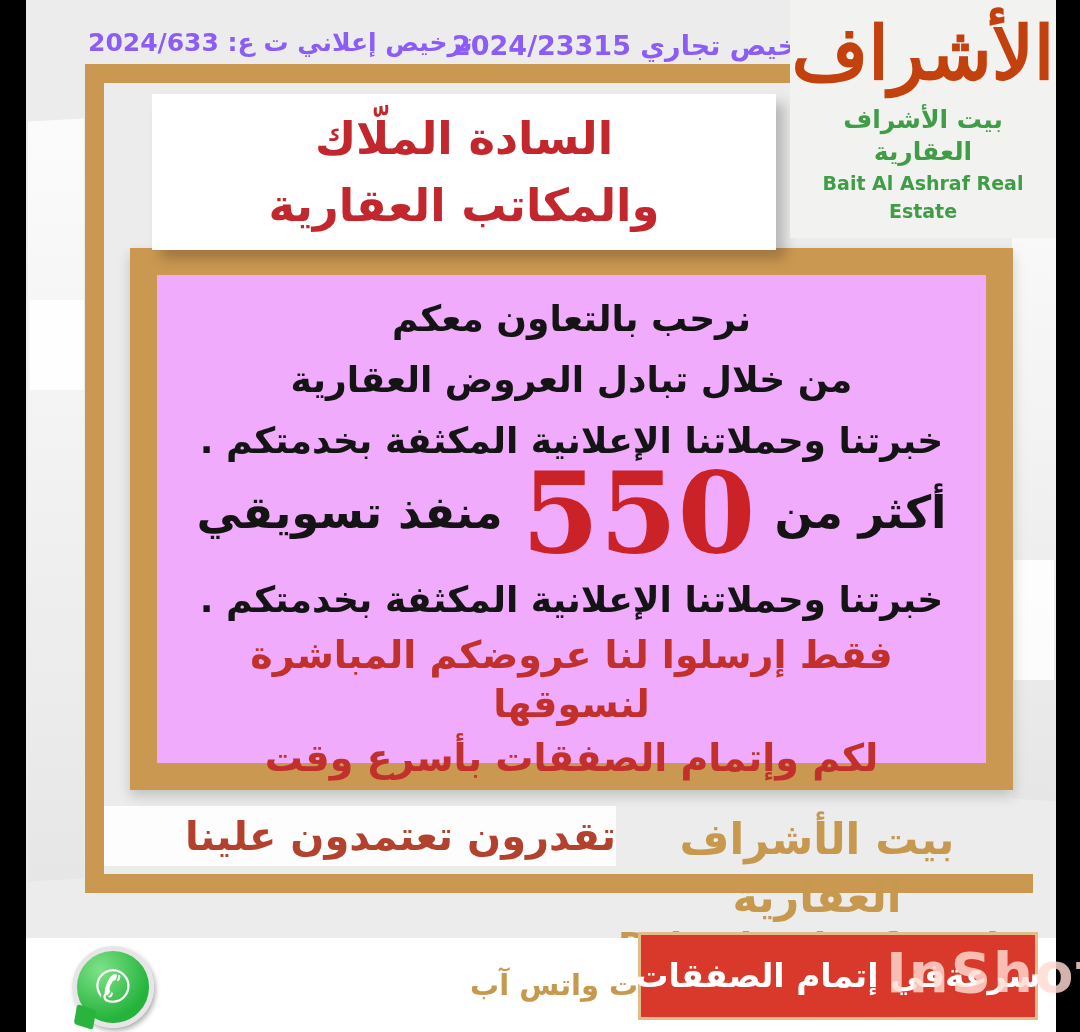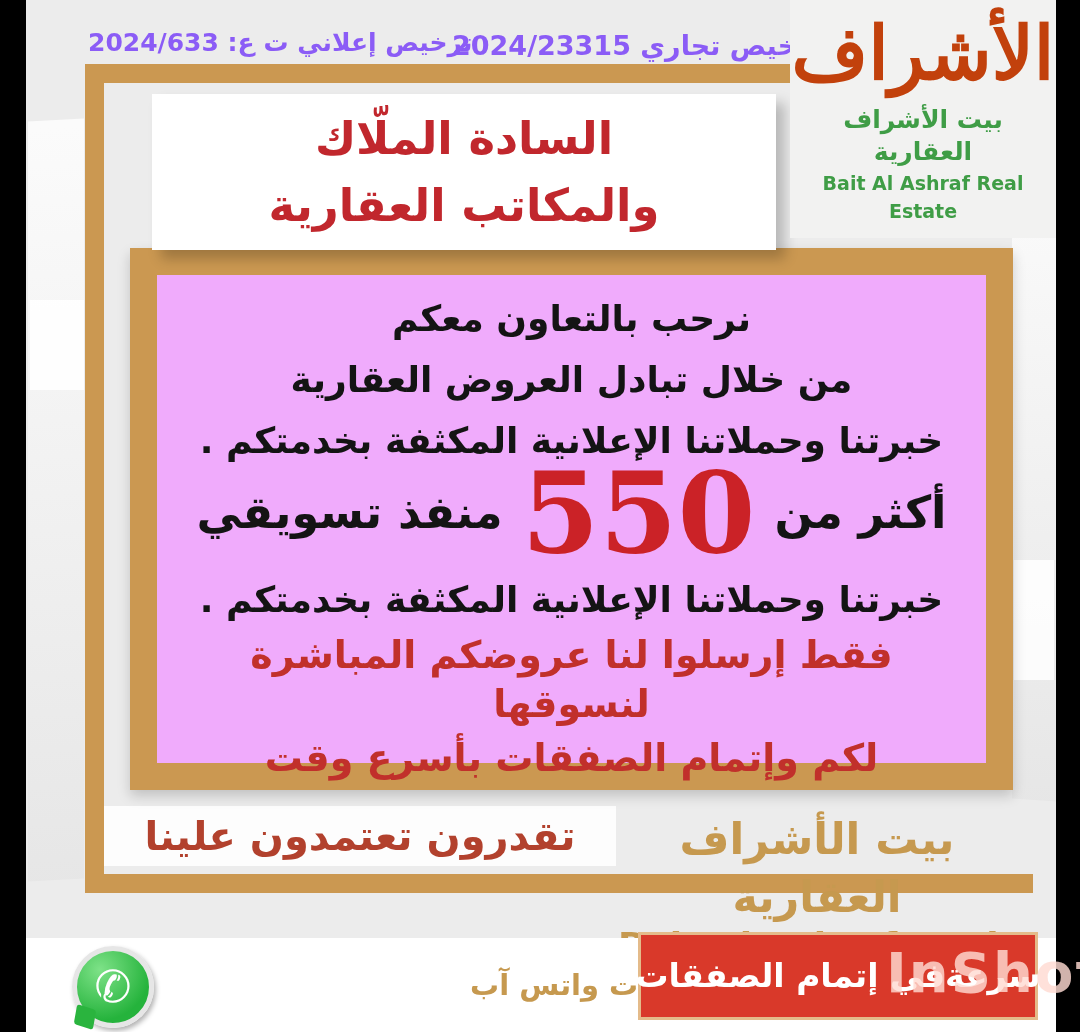--- a/index.html
+++ b/index.html
@@ -52,21 +52,21 @@
   .cta-line.l2{margin-top:4px;}
 
   
   .heading-box{left:152px;top:94px;width:624px;height:156px;background:#ffffff;z-index:4;
     box-shadow:9px 9px 12px rgba(0,0,0,.22);
     display:flex;flex-direction:column;align-items:center;justify-content:center;direction:rtl;}
   .heading-line{color:#c1272d;font-weight:bold;font-size:45px;line-height:1.5;white-space:nowrap;}
 
   
   .slogan-strip{left:104px;top:806px;width:512px;height:60px;background:#fdfdfd;z-index:2;
-    display:flex;align-items:center;justify-content:center;direction:rtl;}
+    display:flex;align-items:center;direction:rtl;}
   .slogan-text{color:#b2412d;font-weight:bold;font-size:40px;white-space:nowrap;}
 
   
   .brand-watermark{left:618px;top:810px;width:398px;text-align:center;z-index:2;color:#c6994f;}
   .brand-ar{font-size:43px;font-weight:bold;letter-spacing:1px;direction:rtl;line-height:1.35;}
   .brand-en{font-size:36px;font-weight:bold;line-height:1.1;white-space:nowrap;}
 
   
   .bottom-bar{left:26px;top:938px;width:1030px;height:94px;background:#ffffff;z-index:2;}
   .wa-icon{position:absolute;left:46px;top:8px;width:82px;height:82px;border-radius:50%;

